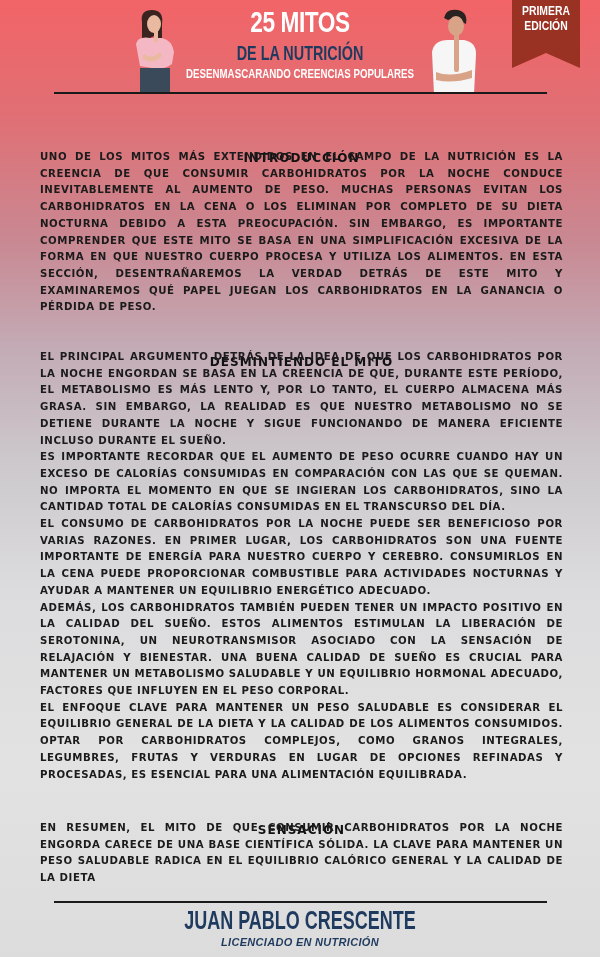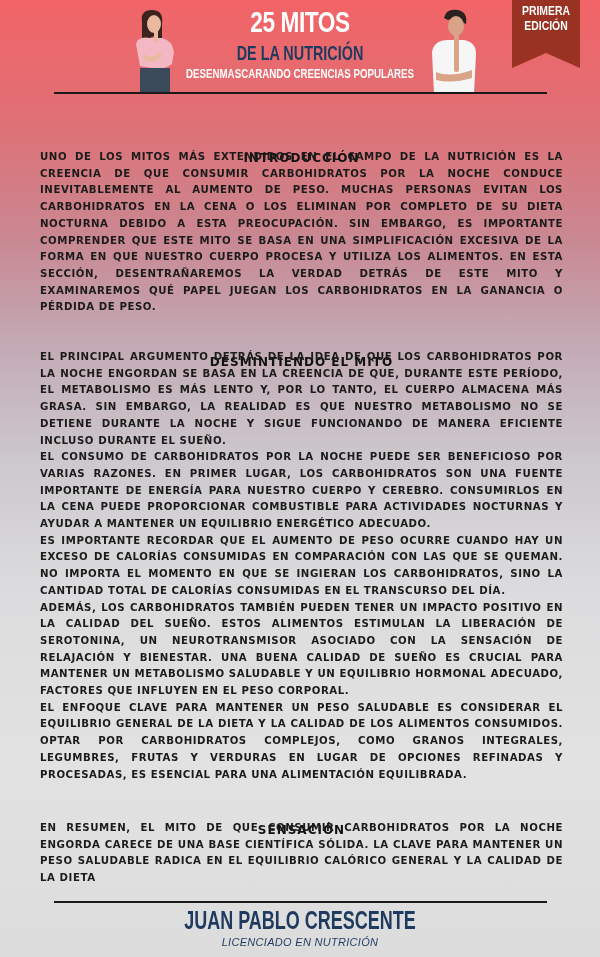--- a/index.html
+++ b/index.html
@@ -50,21 +50,21 @@
     letter-spacing: 0.55px; color: #1b1b1b; text-align: justify; text-align-last: left; font-weight: bold;
   }
   .para p { margin: 0; }
   .footer-name {
     position: absolute; left: 0; width: 600px; top: 906px; text-align: center;
     font-family: "Liberation Sans", sans-serif; font-weight: bold; color: #1f3a5f;
     font-size: 25px; transform: scaleX(0.72);
   }
   .footer-title {
     position: absolute; left: 0; width: 600px; top: 936px; text-align: center;
-    font-family: "Liberation Sans", sans-serif; font-style: italic; font-weight: normal; color: #1f3a5f;
+    font-family: "Liberation Sans", sans-serif; font-style: italic; font-weight: bold; color: #1f3a5f;
     font-size: 11px; letter-spacing: 0.3px;
   }
 </style>
 </head>
 <body>
 
 <div class="header">
   <svg class="person woman" viewBox="0 0 50 86">
     <path d="M14 14 Q12 2 24 2 Q36 2 34 16 L34 30 Q30 32 26 28 L14 34 Z" fill="#3b2420"></path>
     <ellipse cx="26" cy="16" rx="7" ry="9" fill="#e9b9a0"></ellipse>
@@ -91,22 +91,22 @@
 
 <div class="content">
   <div class="section-title" style="top:113px">INTRODUCCIÓN</div>
   <div class="para" style="top:149px">
     <p>UNO DE LOS MITOS MÁS EXTENDIDOS EN EL CAMPO DE LA NUTRICIÓN ES LA CREENCIA DE QUE CONSUMIR CARBOHIDRATOS POR LA NOCHE CONDUCE INEVITABLEMENTE AL AUMENTO DE PESO. MUCHAS PERSONAS EVITAN LOS CARBOHIDRATOS EN LA CENA O LOS ELIMINAN POR COMPLETO DE SU DIETA NOCTURNA DEBIDO A ESTA PREOCUPACIÓN. SIN EMBARGO, ES IMPORTANTE COMPRENDER QUE ESTE MITO SE BASA EN UNA SIMPLIFICACIÓN EXCESIVA DE LA FORMA EN QUE NUESTRO CUERPO PROCESA Y UTILIZA LOS ALIMENTOS. EN ESTA SECCIÓN, DESENTRAÑAREMOS LA VERDAD DETRÁS DE ESTE MITO Y EXAMINAREMOS QUÉ PAPEL JUEGAN LOS CARBOHIDRATOS EN LA GANANCIA O PÉRDIDA DE PESO.</p>
   </div>
 
   <div class="section-title" style="top:317px">DESMINTIENDO EL MITO</div>
   <div class="para" style="top:349px">
     <p>EL PRINCIPAL ARGUMENTO DETRÁS DE LA IDEA DE QUE LOS CARBOHIDRATOS POR LA NOCHE ENGORDAN SE BASA EN LA CREENCIA DE QUE, DURANTE ESTE PERÍODO, EL METABOLISMO ES MÁS LENTO Y, POR LO TANTO, EL CUERPO ALMACENA MÁS GRASA. SIN EMBARGO, LA REALIDAD ES QUE NUESTRO METABOLISMO NO SE DETIENE DURANTE LA NOCHE Y SIGUE FUNCIONANDO DE MANERA EFICIENTE INCLUSO DURANTE EL SUEÑO.</p>
+    <p>ES IMPORTANTE RECORDAR QUE EL AUMENTO DE PESO OCURRE CUANDO HAY UN EXCESO DE CALORÍAS CONSUMIDAS EN COMPARACIÓN CON LAS QUE SE QUEMAN. NO IMPORTA EL MOMENTO EN QUE SE INGIERAN LOS CARBOHIDRATOS, SINO LA CANTIDAD TOTAL DE CALORÍAS CONSUMIDAS EN EL TRANSCURSO DEL DÍA.</p>
     <p>EL CONSUMO DE CARBOHIDRATOS POR LA NOCHE PUEDE SER BENEFICIOSO POR VARIAS RAZONES. EN PRIMER LUGAR, LOS CARBOHIDRATOS SON UNA FUENTE IMPORTANTE DE ENERGÍA PARA NUESTRO CUERPO Y CEREBRO. CONSUMIRLOS EN LA CENA PUEDE PROPORCIONAR COMBUSTIBLE PARA ACTIVIDADES NOCTURNAS Y AYUDAR A MANTENER UN EQUILIBRIO ENERGÉTICO ADECUADO.</p>
-    <p>ES IMPORTANTE RECORDAR QUE EL AUMENTO DE PESO OCURRE CUANDO HAY UN EXCESO DE CALORÍAS CONSUMIDAS EN COMPARACIÓN CON LAS QUE SE QUEMAN. NO IMPORTA EL MOMENTO EN QUE SE INGIERAN LOS CARBOHIDRATOS, SINO LA CANTIDAD TOTAL DE CALORÍAS CONSUMIDAS EN EL TRANSCURSO DEL DÍA.</p>
     <p>ADEMÁS, LOS CARBOHIDRATOS TAMBIÉN PUEDEN TENER UN IMPACTO POSITIVO EN LA CALIDAD DEL SUEÑO. ESTOS ALIMENTOS ESTIMULAN LA LIBERACIÓN DE SEROTONINA, UN NEUROTRANSMISOR ASOCIADO CON LA SENSACIÓN DE RELAJACIÓN Y BIENESTAR. UNA BUENA CALIDAD DE SUEÑO ES CRUCIAL PARA MANTENER UN METABOLISMO SALUDABLE Y UN EQUILIBRIO HORMONAL ADECUADO, FACTORES QUE INFLUYEN EN EL PESO CORPORAL.</p>
     <p>EL ENFOQUE CLAVE PARA MANTENER UN PESO SALUDABLE ES CONSIDERAR EL EQUILIBRIO GENERAL DE LA DIETA Y LA CALIDAD DE LOS ALIMENTOS CONSUMIDOS. OPTAR POR CARBOHIDRATOS COMPLEJOS, COMO GRANOS INTEGRALES, LEGUMBRES, FRUTAS Y VERDURAS EN LUGAR DE OPCIONES REFINADAS Y PROCESADAS, ES ESENCIAL PARA UNA ALIMENTACIÓN EQUILIBRADA.</p>
   </div>
 
   <div class="section-title" style="top:785px">SENSACIÓN</div>
   <div class="para" style="top:820px">
     <p>EN RESUMEN, EL MITO DE QUE CONSUMIR CARBOHIDRATOS POR LA NOCHE ENGORDA CARECE DE UNA BASE CIENTÍFICA SÓLIDA. LA CLAVE PARA MANTENER UN PESO SALUDABLE RADICA EN EL EQUILIBRIO CALÓRICO GENERAL Y LA CALIDAD DE LA DIETA</p>
   </div>
 </div>
 

